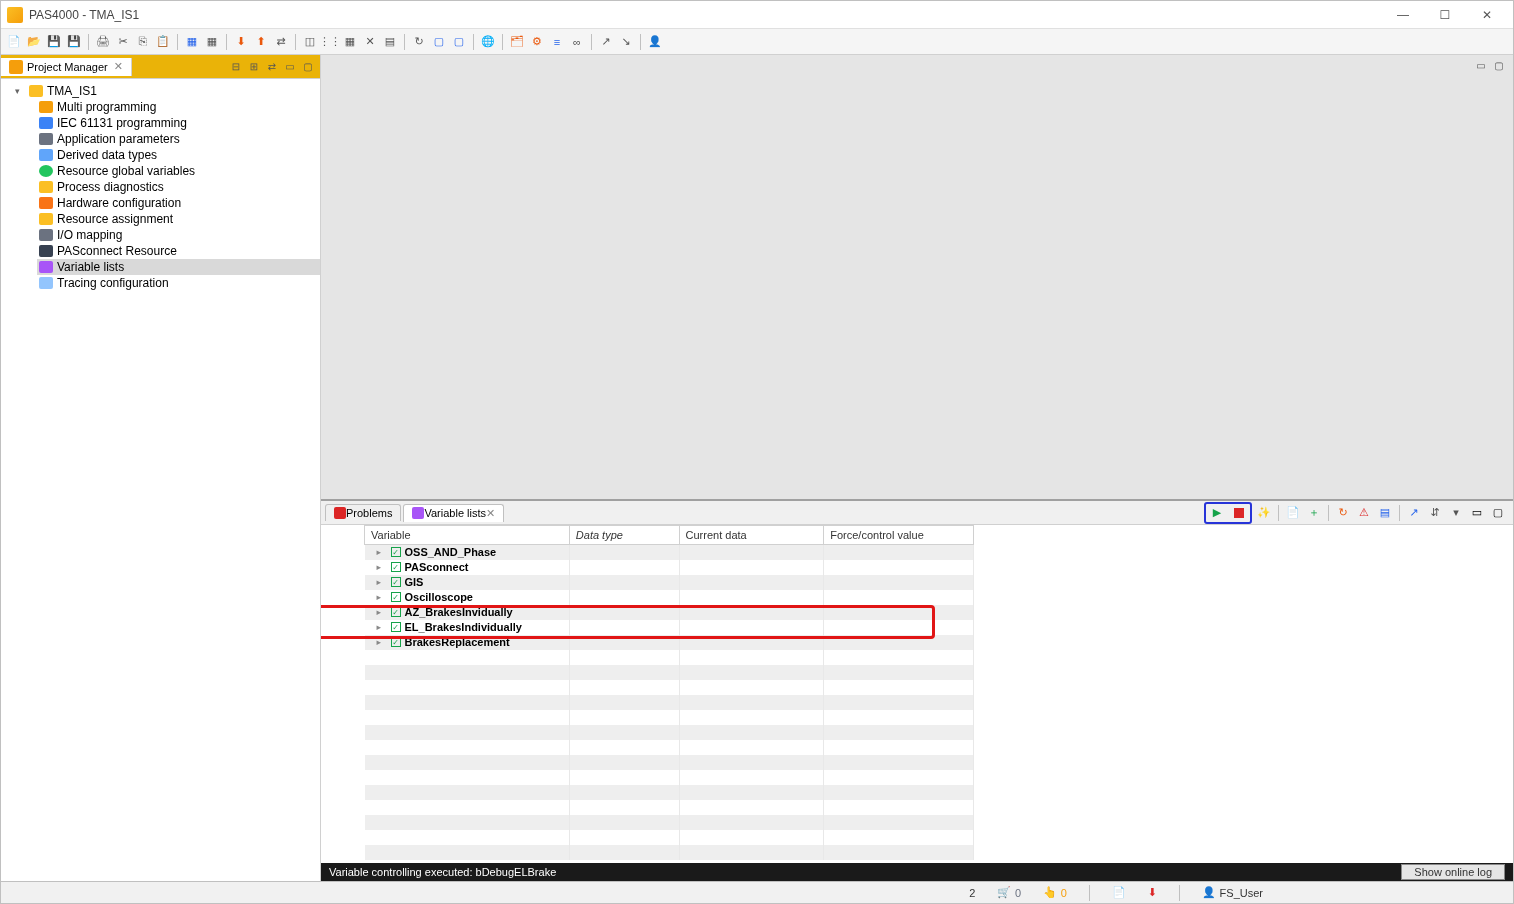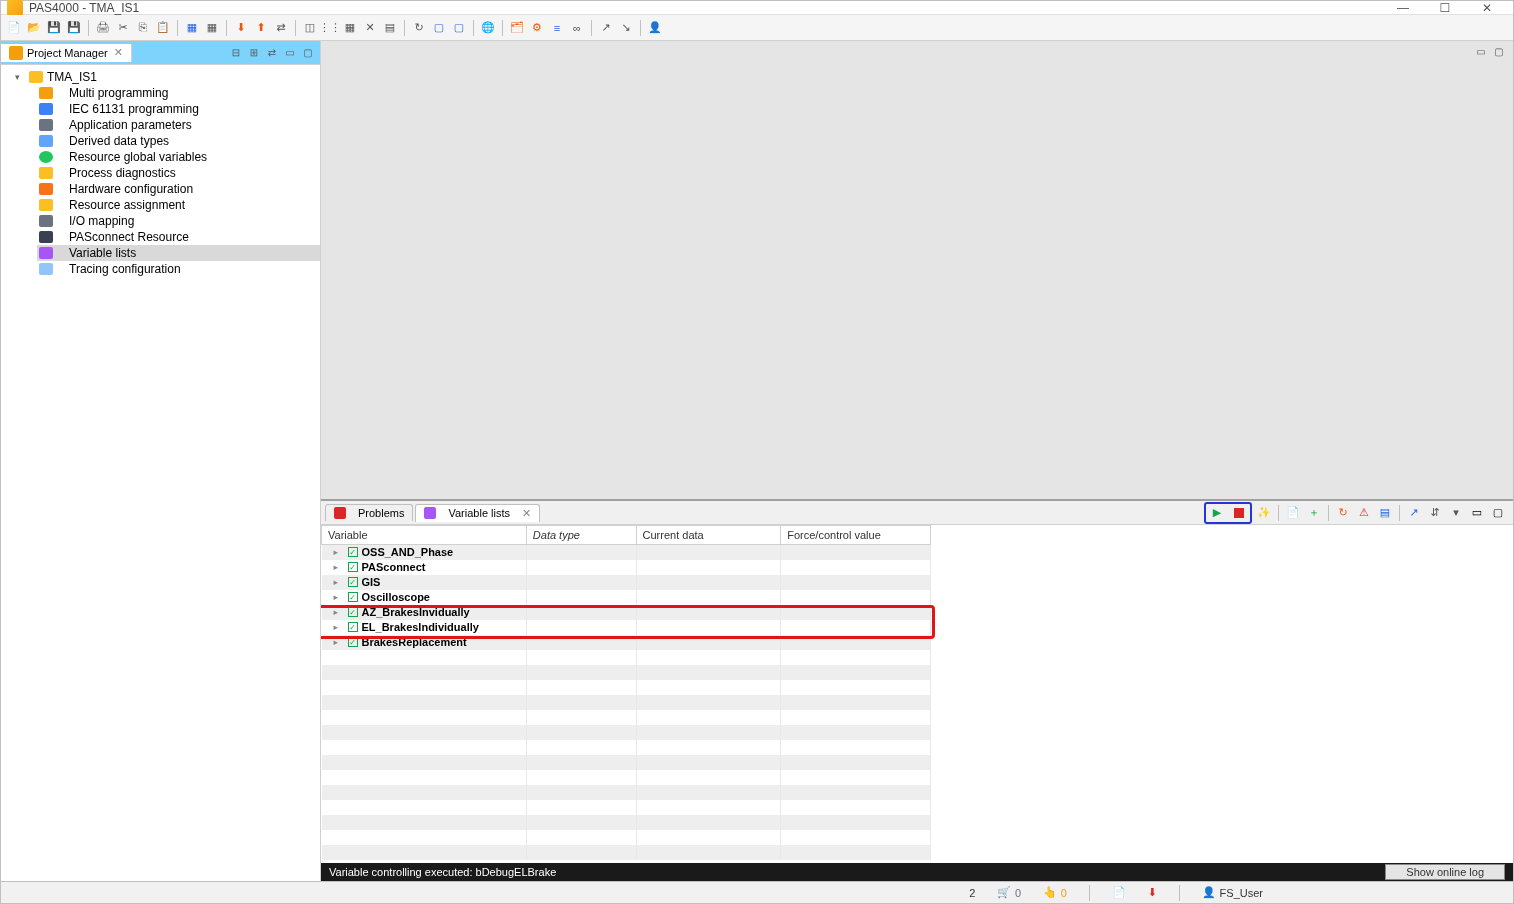--- a/index.html
+++ b/index.html
@@ -1,20 +1,20 @@
 <!DOCTYPE html>
 <html><head>
 <meta charset="utf-8">
 <style>
 * { box-sizing: border-box; margin: 0; padding: 0; font-family: "Segoe UI", Tahoma, sans-serif; }
 html, body { width: 1514px; height: 904px; overflow: hidden; background: #fff; }
 .window { display: flex; flex-direction: column; height: 100%; border: 1px solid #c0c0c0; }
 
 
-.titlebar { display: flex; align-items: center; height: 14px; padding: 0 6px; border-bottom: 1px solid #e0e0e0; font-size: 12px; color: #444; }
+.titlebar { display: flex; align-items: center; height: 28px; padding: 0 6px; border-bottom: 1px solid #e0e0e0; font-size: 12px; color: #444; }
 .titlebar .app-icon { width: 16px; height: 16px; background: linear-gradient(135deg,#fbbf24,#f59e0b); margin-right: 6px; border-radius: 2px; }
 .titlebar .title-text { flex: 1; }
 .win-btns { display: flex; gap: 2px; }
 .win-btn { width: 40px; height: 24px; display: flex; align-items: center; justify-content: center; font-size: 12px; color: #555; }
 
 
 .menubar { display: flex; height: 22px; border-bottom: 1px solid #e0e0e0; font-size: 12px; color: #333; padding-left: 4px; }
 .menubar .menu-item { padding: 3px 8px; }
 
 
@@ -27,32 +27,32 @@
 .tb-icon-blue { color: #2563eb; }
 .tb-icon-orange { color: #ea580c; }
 .tb-icon-red { color: #dc2626; }
 .tb-icon-gray { color: #555; }
 
 
 .main { flex: 1; display: flex; min-height: 0; }
 
 
 .left-panel { width: 320px; display: flex; flex-direction: column; border-right: 1px solid #d0d0d0; background: #fff; }
-.lp-header { display: flex; align-items: center; height: 24px; border-bottom: 1px solid #d0d0d0; font-size: 11px; background: #7dd3fc; }
+.lp-header { display: flex; align-items: center; height: 24px; border-bottom: 1px solid #d0d0d0; font-size: 11px; background: #eab308; }
 .lp-tab { display: flex; align-items: center; padding: 2px 8px; border-right: 1px solid #d0d0d0; background: #fff; gap: 4px; }
 .lp-tab .tab-icon { width: 14px; height: 14px; background: #f59e0b; border-radius: 2px; }
 .lp-tab .tab-close { color: #888; font-size: 11px; margin-left: 2px; }
 .lp-header-tools { margin-left: auto; display: flex; gap: 2px; padding-right: 4px; }
 .lp-tool { width: 16px; height: 16px; display: flex; align-items: center; justify-content: center; font-size: 10px; color: #555; }
 .tree { flex: 1; overflow: auto; font-size: 12px; padding: 4px 0 4px 12px; }
 .tree-root { display: flex; align-items: center; gap: 4px; padding: 1px 2px; }
 .tree-root .twist { color: #666; font-size: 9px; width: 10px; }
 .tree-root .t-icon { width: 14px; height: 12px; background: #fbbf24; border-radius: 2px; }
 .tree-children { padding-left: 24px; }
-.tree-leaf { display: flex; align-items: center; gap: 16px; padding: 1px 2px; }
+.tree-leaf { display: flex; align-items: center; gap: 4px; padding: 1px 2px; }
 .tree-leaf.selected { background: #d9d9d9; }
 .t-icon-g { width: 14px; height: 12px; display: inline-block; border-radius: 2px; }
 .ic-multi { background: #f59e0b; }
 .ic-iec { background: #3b82f6; }
 .ic-app { background: #6b7280; }
 .ic-derived { background: #60a5fa; }
 .ic-global { background: #22c55e; border-radius: 50%; }
 .ic-proc { background: #fbbf24; }
 .ic-hw { background: #f97316; }
 .ic-res { background: #fbbf24; }
@@ -62,53 +62,53 @@
 .ic-trace { background: #93c5fd; }
 
 
 .right-panel { flex: 1; display: flex; flex-direction: column; min-width: 0; }
 .editor-area { flex: 1; background: #e5e5e5; border-bottom: 2px solid #a0a0a0; position: relative; }
 .editor-tools { position: absolute; right: 6px; top: 2px; display: flex; gap: 2px; }
 
 
 .bottom-panel { height: 380px; display: flex; flex-direction: column; background: #fff; }
 .bp-tabs { display: flex; align-items: center; height: 24px; border-bottom: 1px solid #d0d0d0; font-size: 11px; background: #f0f0f0; padding-left: 4px; }
-.bp-tab { display: flex; align-items: center; padding: 2px 8px; border: 1px solid #c0c0c0; border-bottom: none; margin-right: 2px; gap: 12px; background: #f0f0f0; border-radius: 3px 3px 0 0; }
+.bp-tab { display: flex; align-items: center; padding: 2px 8px; border: 1px solid #c0c0c0; border-bottom: none; margin-right: 2px; gap: 0; background: #f0f0f0; border-radius: 3px 3px 0 0; }
 .bp-tab.active { background: #fff; }
 .bp-tab .tab-ic { width: 12px; height: 12px; border-radius: 2px; }
 .bp-tab .ic-prob { background: #dc2626; }
 .bp-tab .ic-varl { background: #a855f7; }
 .bp-tab .tab-x { color: #888; font-size: 11px; }
 .bp-tools { margin-left: auto; display: flex; align-items: center; gap: 3px; padding-right: 6px; }
 .bp-tool { width: 18px; height: 18px; display: flex; align-items: center; justify-content: center; font-size: 11px; border-radius: 2px; }
 .bp-highlight { border: 2px solid #2734d8; border-radius: 3px; padding: 0 2px; display: flex; align-items: center; gap: 4px; }
 .bp-play { color: #16a34a; font-size: 11px; }
 .bp-stop { width: 10px; height: 10px; background: #dc2626; }
 .bp-sep { width: 1px; height: 16px; background: #c0c0c0; margin: 0 2px; }
 
 
 .var-table-wrap { flex: 1; overflow: auto; font-size: 11px; position: relative; }
-.var-table { width: 610px; border-collapse: collapse; }
+.var-table { width: 610px; border-collapse: collapse; margin-left: 43px; }
 .var-table th { text-align: left; font-weight: normal; padding: 3px 6px; border: 1px solid #d0d0d0; background: #fff; color: #333; }
 .var-table td { padding: 0; border-right: 1px solid #e8e8e8; height: 15px; }
 .var-row { background: #fff; }
 .var-row.alt { background: #eeeeee; }
 .var-cell-main { display: flex; align-items: center; gap: 4px; padding-left: 12px; }
 .var-twist { color: #888; font-size: 9px; width: 10px; }
 .var-check { width: 10px; height: 10px; border: 1px solid #16a34a; display: inline-flex; align-items: center; justify-content: center; color: #16a34a; font-size: 8px; }
 .var-name { font-weight: bold; color: #000; }
 .red-box { position: absolute; border: 3px solid #e11515; border-radius: 4px; pointer-events: none; left: -4px; width: 618px; }
 .col-var { width: 205px; }
 .col-dt { width: 110px; font-style: italic; }
 .col-cv { width: 145px; }
 .col-fv { width: 150px; }
 
 
 .status1 { height: 18px; background: #1a1a1a; color: #fff; display: flex; align-items: center; font-size: 11px; padding: 0 8px; }
-.status1 .right-btn { margin-left: auto; background: #e5e5e5; color: #333; padding: 1px 20px; border: 1px solid #888; font-size: 11px; }
+.status1 .right-btn { margin-left: auto; background: #e5e5e5; color: #333; padding: 1px 12px; border: 1px solid #888; font-size: 11px; }
 .status2 { height: 22px; background: #f1f1f1; border-top: 1px solid #c0c0c0; display: flex; align-items: center; font-size: 11px; color: #333; padding: 0 8px; gap: 22px; justify-content: flex-end; }
 .status2 .sep2 { width: 1px; height: 16px; background: #c0c0c0; }
 .sicon { display: inline-flex; align-items: center; gap: 4px; }
 .sicon-cart { color: #6b7280; }
 .sicon-hand { color: #f59e0b; }
 .sicon-doc { color: #16a34a; }
 .sicon-down { color: #dc2626; }
 .sicon-user { color: #333; }
 </style>
 </head>

